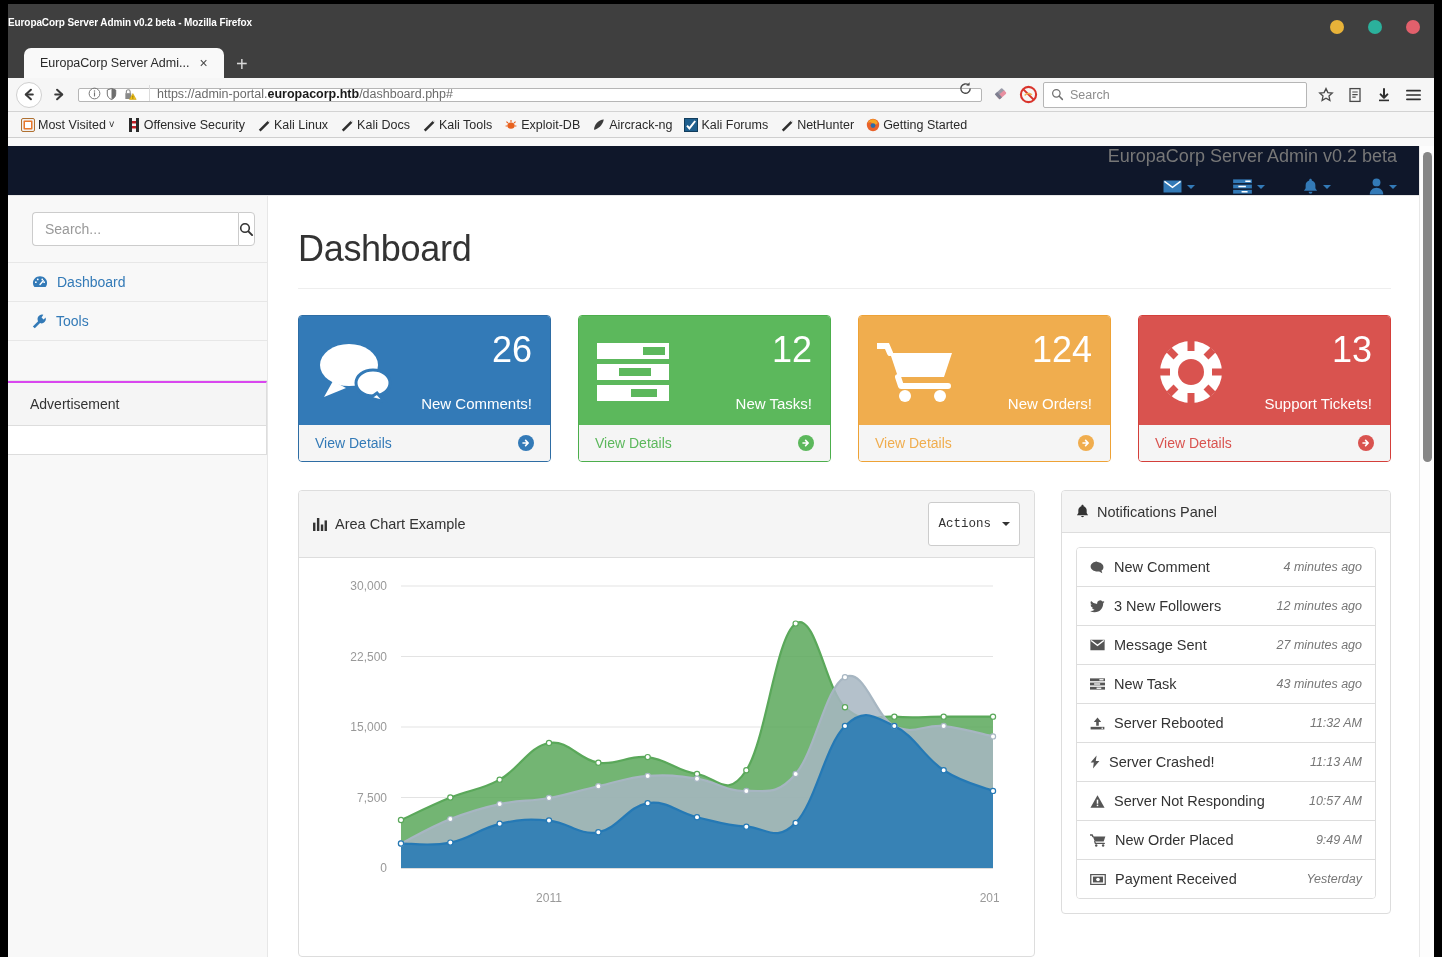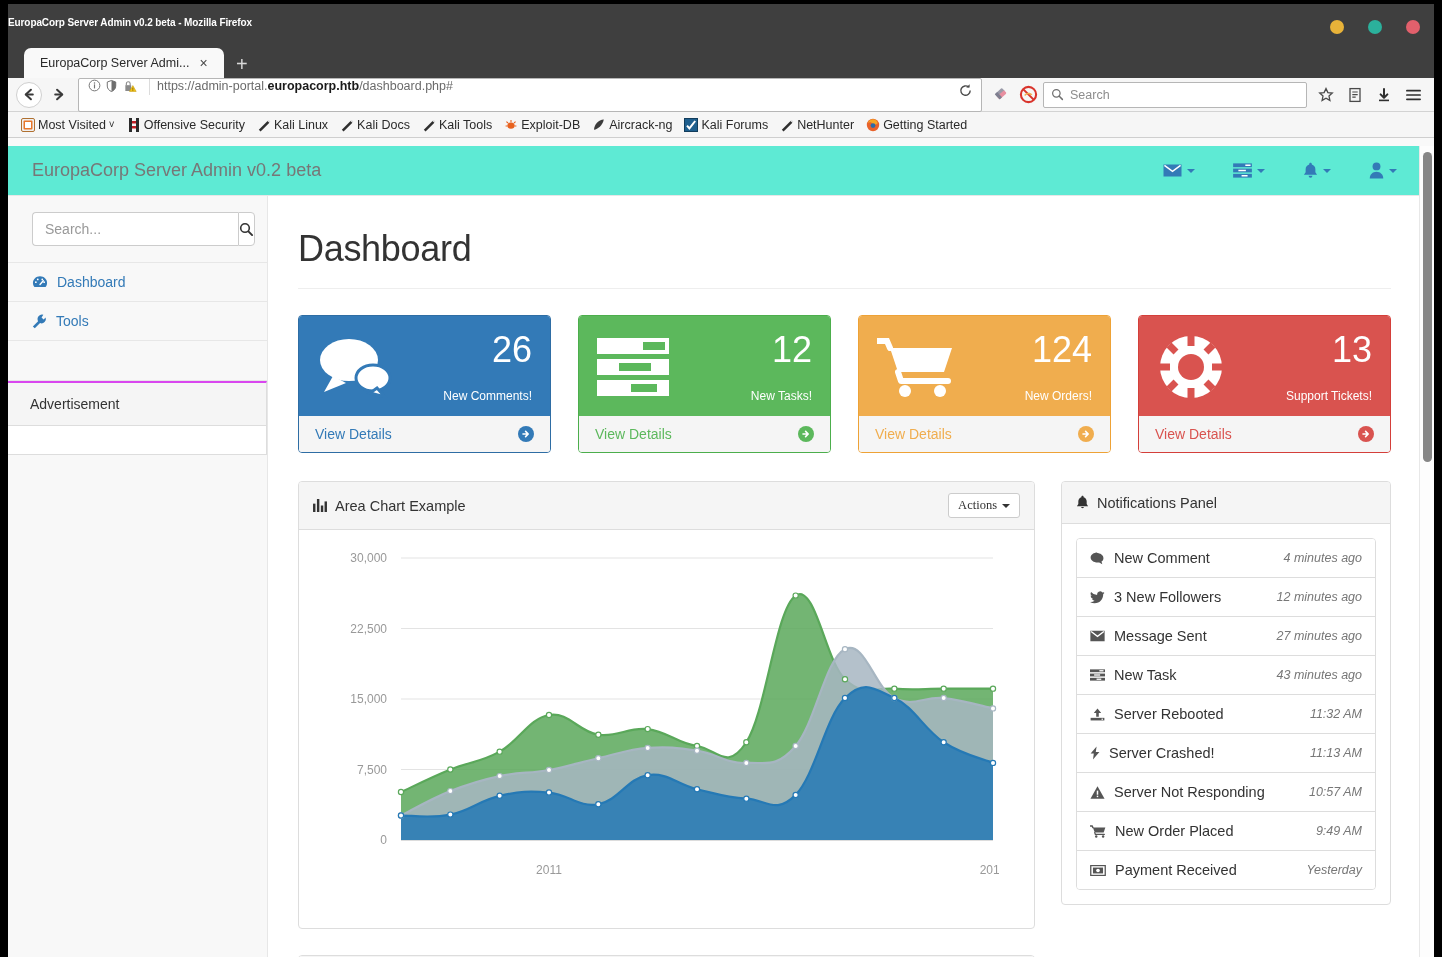--- a/index.html
+++ b/index.html
@@ -89,26 +89,26 @@
   .navbtn {
     width: 26px; height: 26px;
     display: flex; align-items: center; justify-content: center;
     color: #4a4a4a;
     cursor: pointer;
     border-radius: 3px;
   }
   .navbtn.circled { border: 1px solid #d0d0d0; border-radius: 50%; background: #fff; }
   #urlbox {
     flex: 1;
-    height: 34px;
+    height: 14px;
     background: #fff;
     border: 1px solid #b6b6b6;
     border-radius: 2px;
     display: flex;
-    align-items: flex-start;
+    align-items: flex-end;
     padding: 0 4px;
     margin: 0 4px;
     gap: 3px;
   }
   #urlbox .idicons { display: flex; align-items: center; gap: 4px; padding: 0 5px; }
   #urlbox .sep { width: 1px; height: 16px; background: #dcdcdc; margin: 0 4px; }
   #urltext {
     flex: 1;
     font-size: 12.5px;
     color: #6b6b6b;
@@ -165,26 +165,27 @@
   #page {
     position: absolute;
     left: 0; top: 0;
     width: 1411px;
     background: #fff;
   }
 
   
   #appnav {
     height: 50px;
-    background: #5eead4;
+    background: #0f172a;
     border-bottom: 1px solid #e7e7e7;
     display: flex;
-    align-items: center;
+    align-items: flex-end;
     justify-content: space-between;
     padding: 0 22px 0 24px;
+    flex-direction: column;
   }
   #appnav .brand { font-size: 18px; color: #777; }
   #appnav .navright { display: flex; align-items: center; gap: 38px; }
   .navicon {
     display: flex; align-items: center; gap: 5px;
     color: #337ab7;
     cursor: pointer;
   }
   .caret {
     width: 0; height: 0;
@@ -285,21 +286,21 @@
     justify-content: space-between;
     padding: 16px 18px 14px 18px;
     color: #fff;
   }
   .card-top .bigico { flex: 0 0 auto; }
   .card-top .num {
     text-align: right;
     line-height: 1;
   }
   .card-top .num .n { font-size: 36px; display: block; }
-  .card-top .num .lbl { font-size: 12px; display: block; margin-top: 22px; }
+  .card-top .num .lbl { font-size: 15px; display: block; margin-top: 28px; }
   .card-foot {
     background: #f5f5f5;
     padding: 10px 16px;
     display: flex;
     align-items: center;
     justify-content: space-between;
     font-size: 14px;
     cursor: pointer;
   }
   .card.blue   { border-color: #2e6da4; }
@@ -338,26 +339,26 @@
     min-height: 42px;
   }
   .panel-heading .ph-title {
     display: flex; align-items: center; gap: 8px;
     font-size: 14.5px; color: #333;
   }
   .btn-actions {
     border: 1px solid #ccc;
     background: #fff;
     border-radius: 3px;
-    padding: 4px 9px;
+    padding: 14px 9px;
     font-size: 12.5px;
     color: #333;
-    display: flex; align-items: center; gap: 5px;
-    cursor: pointer;
-    font-family: Liberation Serif, serif;
+    display: flex; align-items: center; gap: 11px;
+    cursor: pointer;
+    font-family: Liberation Mono, monospace;
   }
   .panel-body { padding: 14px; }
 
   .col-left { flex: 1 1 auto; width: 717px; }
   .col-right { flex: 0 0 330px; width: 330px; }
 
   
   #areachart { display: block; }
   .axis-label { font-size: 12px; fill: #999; font-family: "Liberation Sans", sans-serif; }
 

